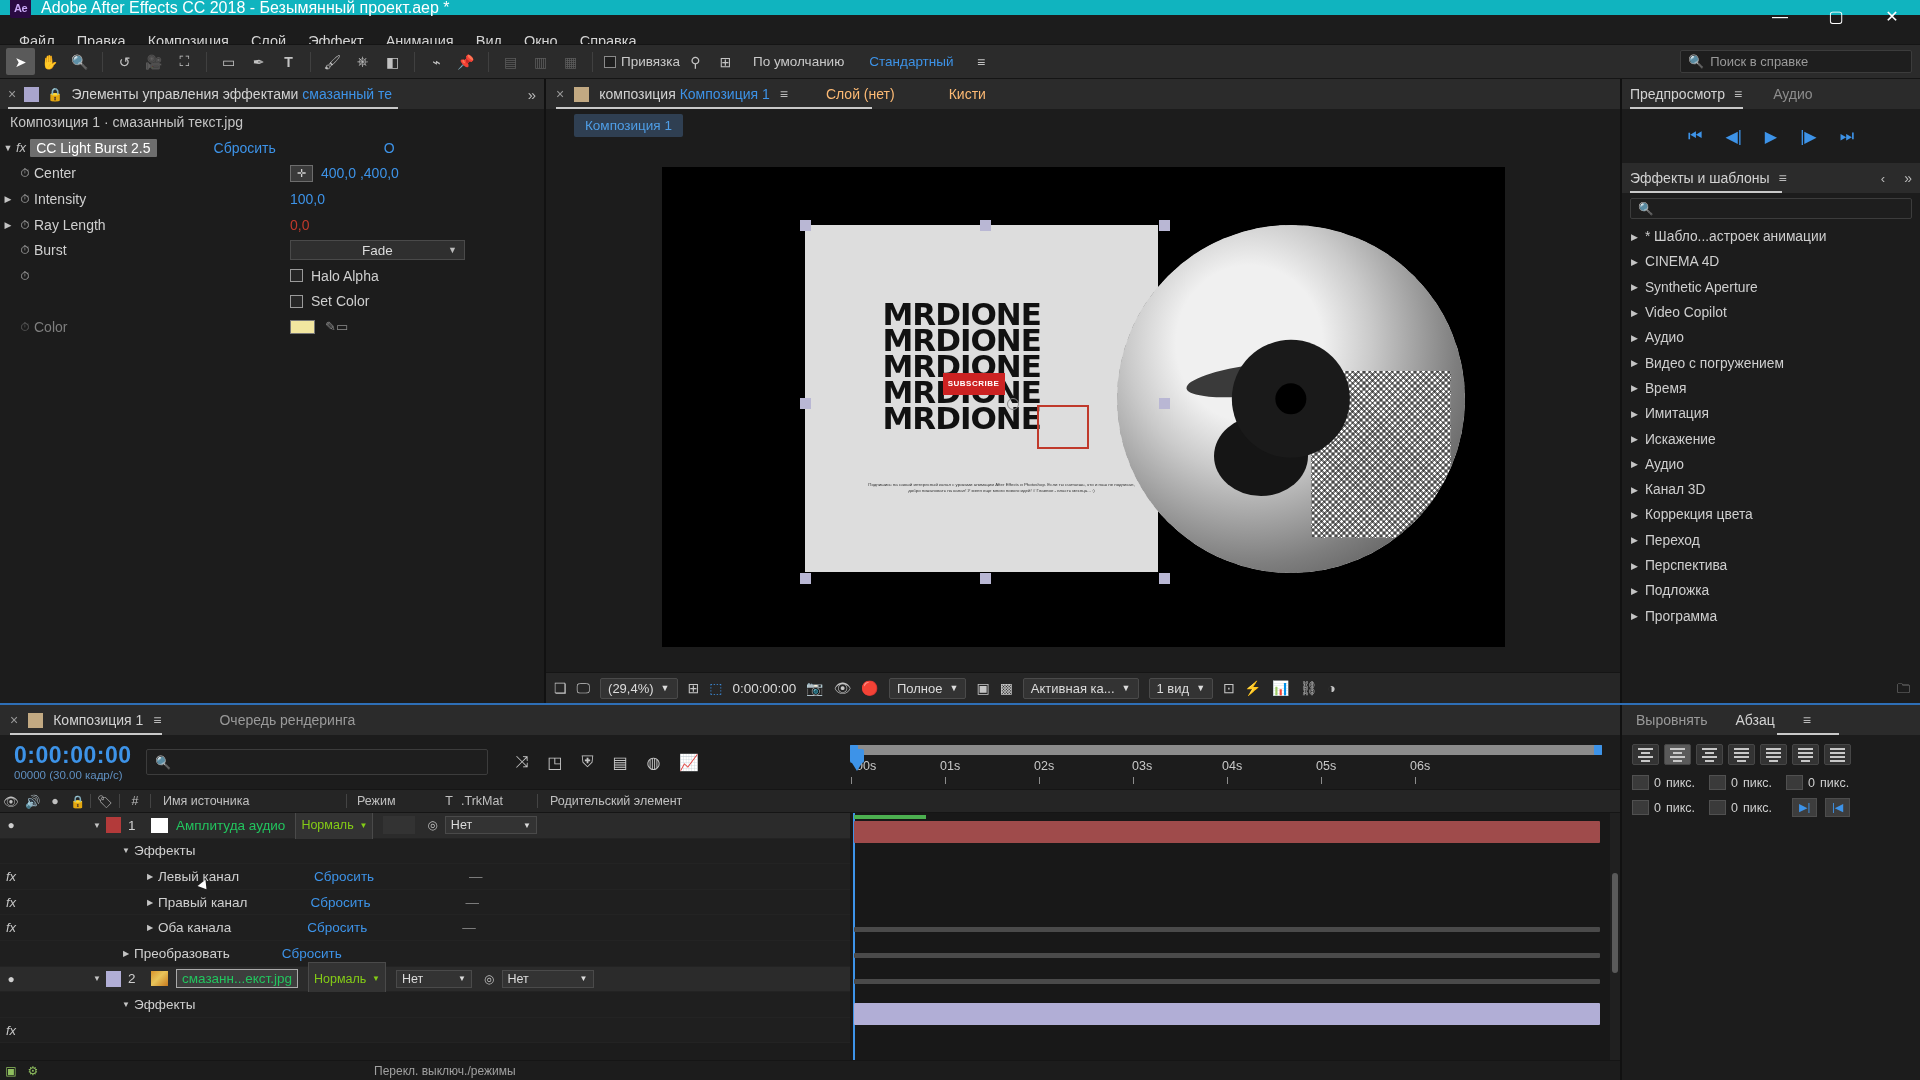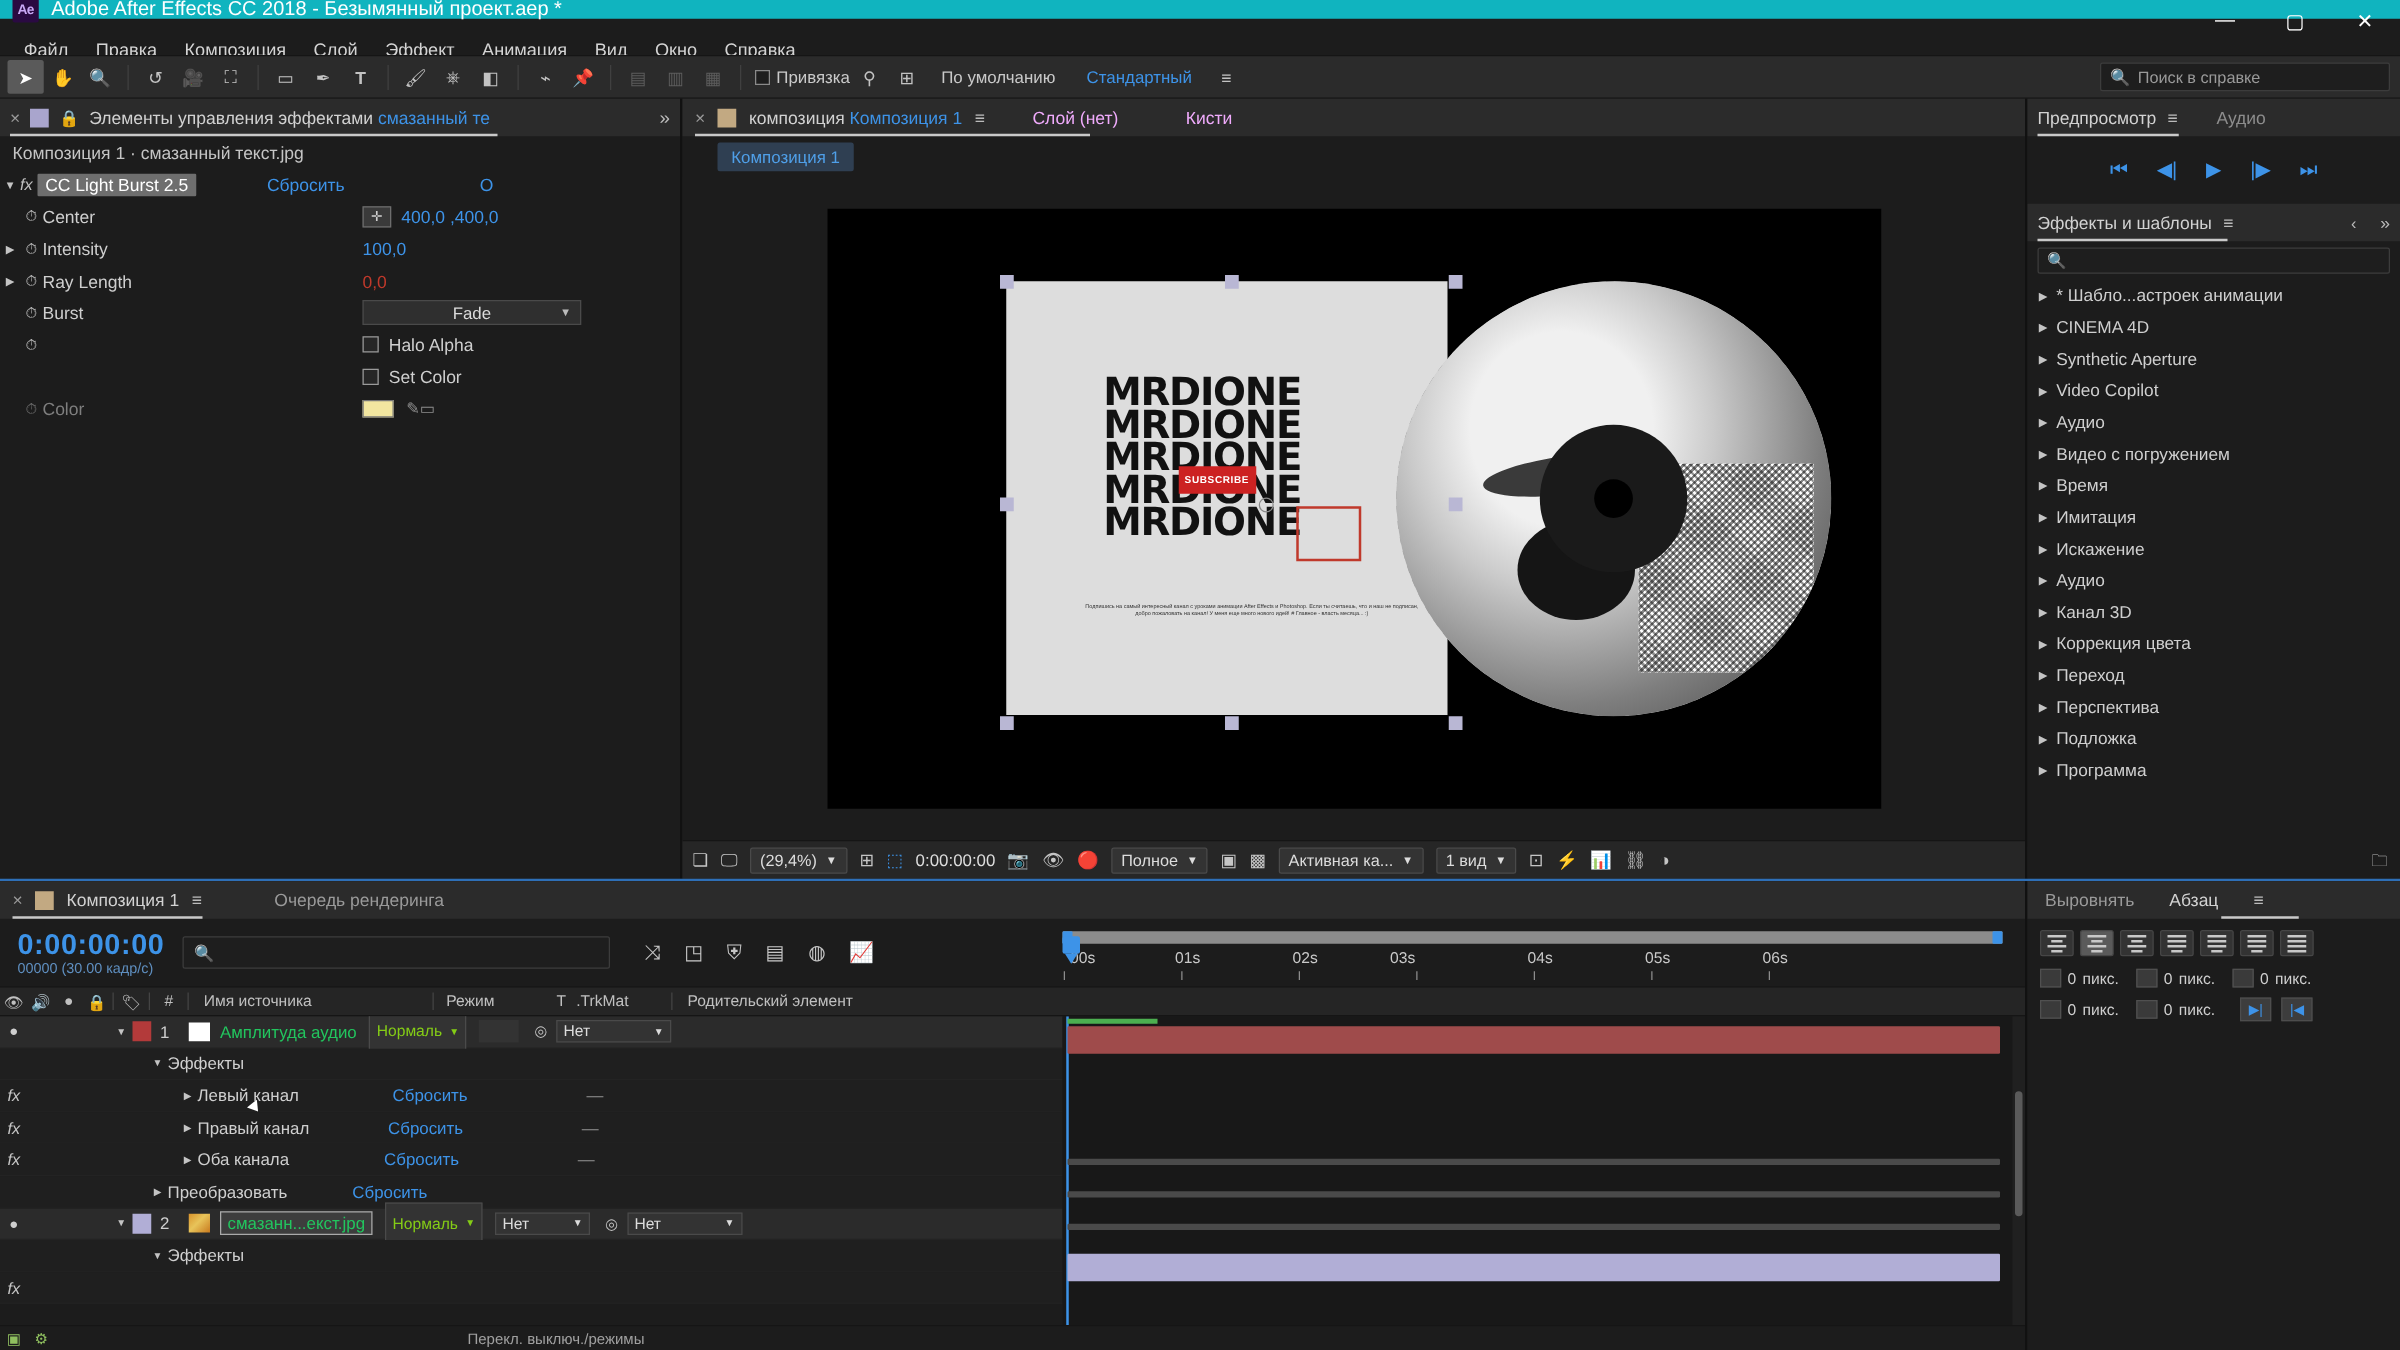--- a/index.html
+++ b/index.html
@@ -104,21 +104,21 @@
   .cbrow { display:flex; align-items:center; gap:8px; }
   .cbox { width: 13px; height: 13px; border: 1px solid #9a9a9a; background:#262626; }
   .color-sw { width: 25px; height: 14px; background: #f2e6a0; border:1px solid #777;}
   .eyedrop { margin-left: 10px; color:#8d8d8d; font-size:13px;}
 
   
   .center-panel { flex: 1; background: #1c1c1c; display:flex; flex-direction:column; border-right: 2px solid #111;}
   .comp-tabbar { height: 30px; background:#2b2b2b; display:flex; align-items:center; gap:10px; padding-left:10px; position:relative; flex:none;}
   .comp-tab-lbl { font-size:14px; color:#d2d2d2;}
   .comp-tab-lbl .blue { color:#3d93e8;}
-  .comp-tab-lbl.inactive { color:#f0abfc;}
+  .comp-tab-lbl.inactive { color:#fdba74;}
   .burger { color:#bbb; font-size:14px;}
   .comp-breadcrumb { height: 32px; display:flex; align-items:center; padding-left:28px; flex:none;}
   .crumb-pill {
     background:#2f3f52; color:#4f9fe8; font-size:13.5px; padding:4px 11px; border-radius:2px;
   }
   .viewer { flex:1; background:#1c1c1c; position:relative; display:flex; align-items:center; justify-content:center;}
   .canvas-wrap { position:relative; width:843px; height:480px;}
   .canvas-black { position:absolute; inset:0; background:#000; }
   .poster {
     position:absolute; left:143px; top:58px; width:353px; height:347px; background:#ddd;
@@ -669,21 +669,21 @@
             <span class="cap" style="left:0;"></span>
             <span class="cap" style="right:0;"></span>
           </div>
           <div class="ruler-ticks">
             <span class="rt-lbl" style="left:6px;">00s</span>
             <span class="rt-mark" style="left:1px;"></span>
             <span class="rt-lbl" style="left:90px;">01s</span>
             <span class="rt-mark" style="left:95px;"></span>
             <span class="rt-lbl" style="left:184px;">02s</span>
             <span class="rt-mark" style="left:189px;"></span>
-            <span class="rt-lbl" style="left:262px;text-align:center;">03s</span>
+            <span class="rt-lbl" style="left:282px;text-align:center;">03s</span>
             <span class="rt-mark" style="left:283px;"></span>
             <span class="rt-lbl" style="left:372px;">04s</span>
             <span class="rt-mark" style="left:377px;"></span>
             <span class="rt-lbl" style="left:466px;">05s</span>
             <span class="rt-mark" style="left:471px;"></span>
             <span class="rt-lbl" style="left:560px;">06s</span>
             <span class="rt-mark" style="left:565px;"></span>
           </div>
           <div style="position:absolute;left:0;top:14px;width:14px;height:26px;">
             <div style="width:14px;height:14px;background:#3d93e8;border-radius:2px;"></div>

